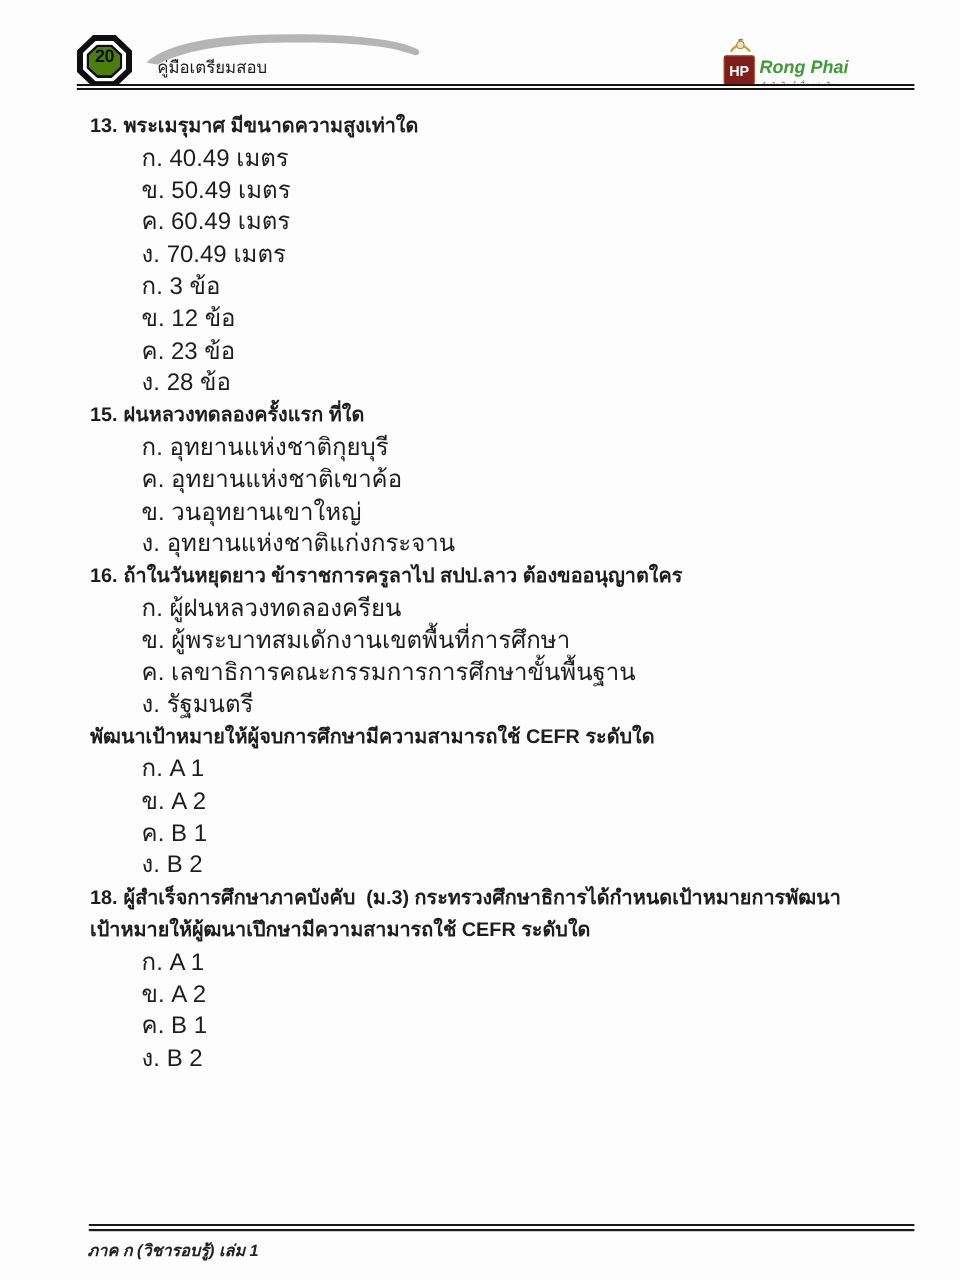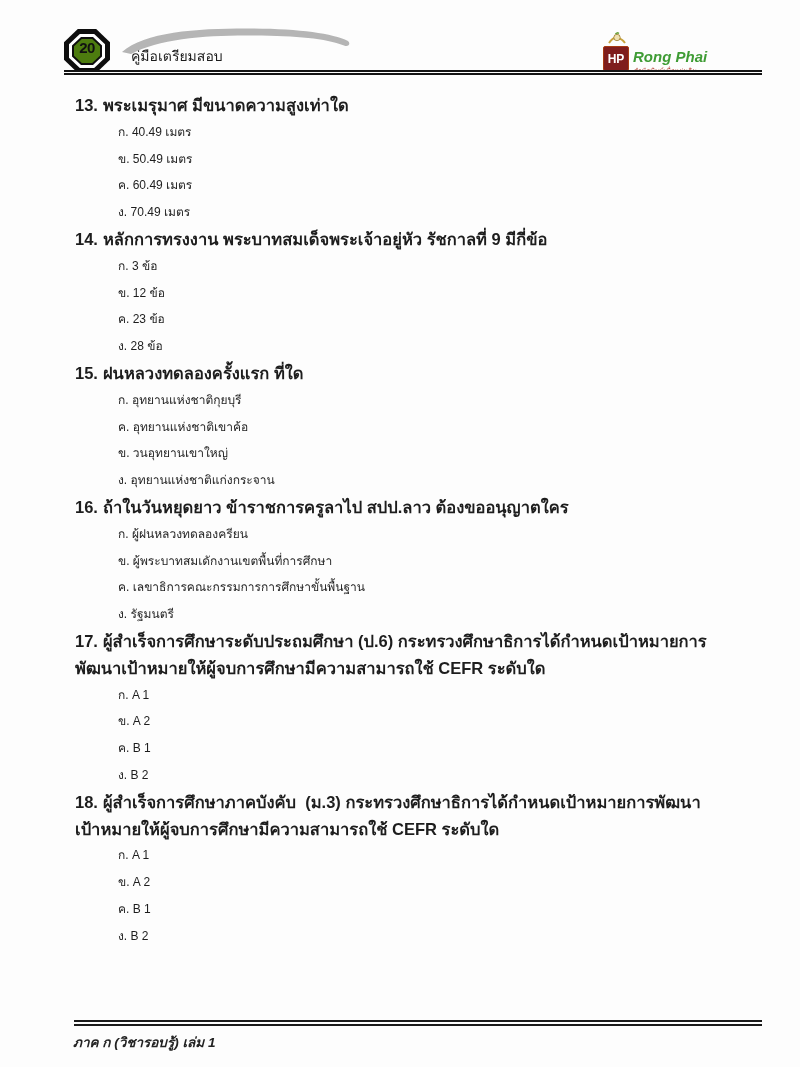--- a/index.html
+++ b/index.html
@@ -50,21 +50,21 @@
   .tagline {
     position: absolute; left: 33px; top: 33px;
     font-size: 6.5px; color: #b03a2e; white-space: nowrap; letter-spacing: 0.2px;
   }
 
   
   .content { position: absolute; left: 75px; top: 92px; width: 670px; }
   .q-head { font-weight: bold; font-size: 16.5px; line-height: 26.8px; white-space: pre-wrap; }
   .q-num { margin-right: 5px; }
   .q-line2:empty { display: none; }
-  .choice { font-size: 12px; line-height: 26.8px; padding-left: 43px; white-space: pre-wrap; }
+  .choice { font-size: 20px; line-height: 26.8px; padding-left: 43px; white-space: pre-wrap; }
 
   
   .footer-rule {
     position: absolute; left: 74px; top: 1020px; width: 688px; height: 6px;
     background: linear-gradient(#1a1a1a 0 2px, #fdfdfd 2px 4px, #1a1a1a 4px 6px);
   }
   .footer-text {
     position: absolute; left: 73px; top: 1031px;
     font-style: italic; font-weight: bold; font-size: 13.5px; color: #222;
   }
@@ -109,21 +109,20 @@
   <section class="question">
     <div class="q-head"><span class="q-num">13.</span><span>พระเมรุมาศ มีขนาดความสูงเท่าใด</span></div>
 
     <div class="choice">ก. 40.49 เมตร</div>
     <div class="choice">ข. 50.49 เมตร</div>
     <div class="choice">ค. 60.49 เมตร</div>
     <div class="choice">ง. 70.49 เมตร</div>
   </section>
 
   <section class="question">
-    <div class="q-head"><span class="q-num">14.</span><span>หลักการทรงงาน พระบาทสมเด็จพระเจ้าอยู่หัว รัชกาลที่ 9 มีกี่ข้อ</span></div>
 
     <div class="choice">ก. 3 ข้อ</div>
     <div class="choice">ข. 12 ข้อ</div>
     <div class="choice">ค. 23 ข้อ</div>
     <div class="choice">ง. 28 ข้อ</div>
   </section>
 
   <section class="question">
     <div class="q-head"><span class="q-num">15.</span><span>ฝนหลวงทดลองครั้งแรก ที่ใด</span></div>
 
@@ -136,31 +135,30 @@
   <section class="question">
     <div class="q-head"><span class="q-num">16.</span><span>ถ้าในวันหยุดยาว ข้าราชการครูลาไป สปป.ลาว ต้องขออนุญาตใคร</span></div>
 
     <div class="choice">ก. ผู้ฝนหลวงทดลองครียน</div>
     <div class="choice">ข. ผู้พระบาทสมเดักงานเขตพื้นที่การศึกษา</div>
     <div class="choice">ค. เลขาธิการคณะกรรมการการศึกษาขั้นพื้นฐาน</div>
     <div class="choice">ง. รัฐมนตรี</div>
   </section>
 
   <section class="question">
-    <div class="q-head"><span class="q-num">17.</span><span>ผู้สำเร็จการศึกษาระดับประถมศึกษา (ป.6) กระทรวงศึกษาธิการได้กำหนดเป้าหมายการ</span></div>
     <div class="q-head q-line2">พัฒนาเป้าหมายให้ผู้จบการศึกษามีความสามารถใช้ CEFR ระดับใด</div>
     <div class="choice">ก. A 1</div>
     <div class="choice">ข. A 2</div>
     <div class="choice">ค. B 1</div>
     <div class="choice">ง. B 2</div>
   </section>
 
   <section class="question">
     <div class="q-head"><span class="q-num">18.</span><span>ผู้สำเร็จการศึกษาภาคบังคับ  (ม.3) กระทรวงศึกษาธิการได้กำหนดเป้าหมายการพัฒนา</span></div>
-    <div class="q-head q-line2">เป้าหมายให้ผู้จบการศึกษามีความสามารถใช้ CEFR ระดับใด</div>
+    <div class="q-head q-line2">เป้าหมายให้ผู้ฒนาเปึกษามีความสามารถใช้ CEFR ระดับใด</div>
     <div class="choice">ก. A 1</div>
     <div class="choice">ข. A 2</div>
     <div class="choice">ค. B 1</div>
     <div class="choice">ง. B 2</div>
   </section>
 
 </div>
 
 <div class="footer-rule"></div>
 <div class="footer-text">ภาค ก (วิชารอบรู้) เล่ม 1</div>

